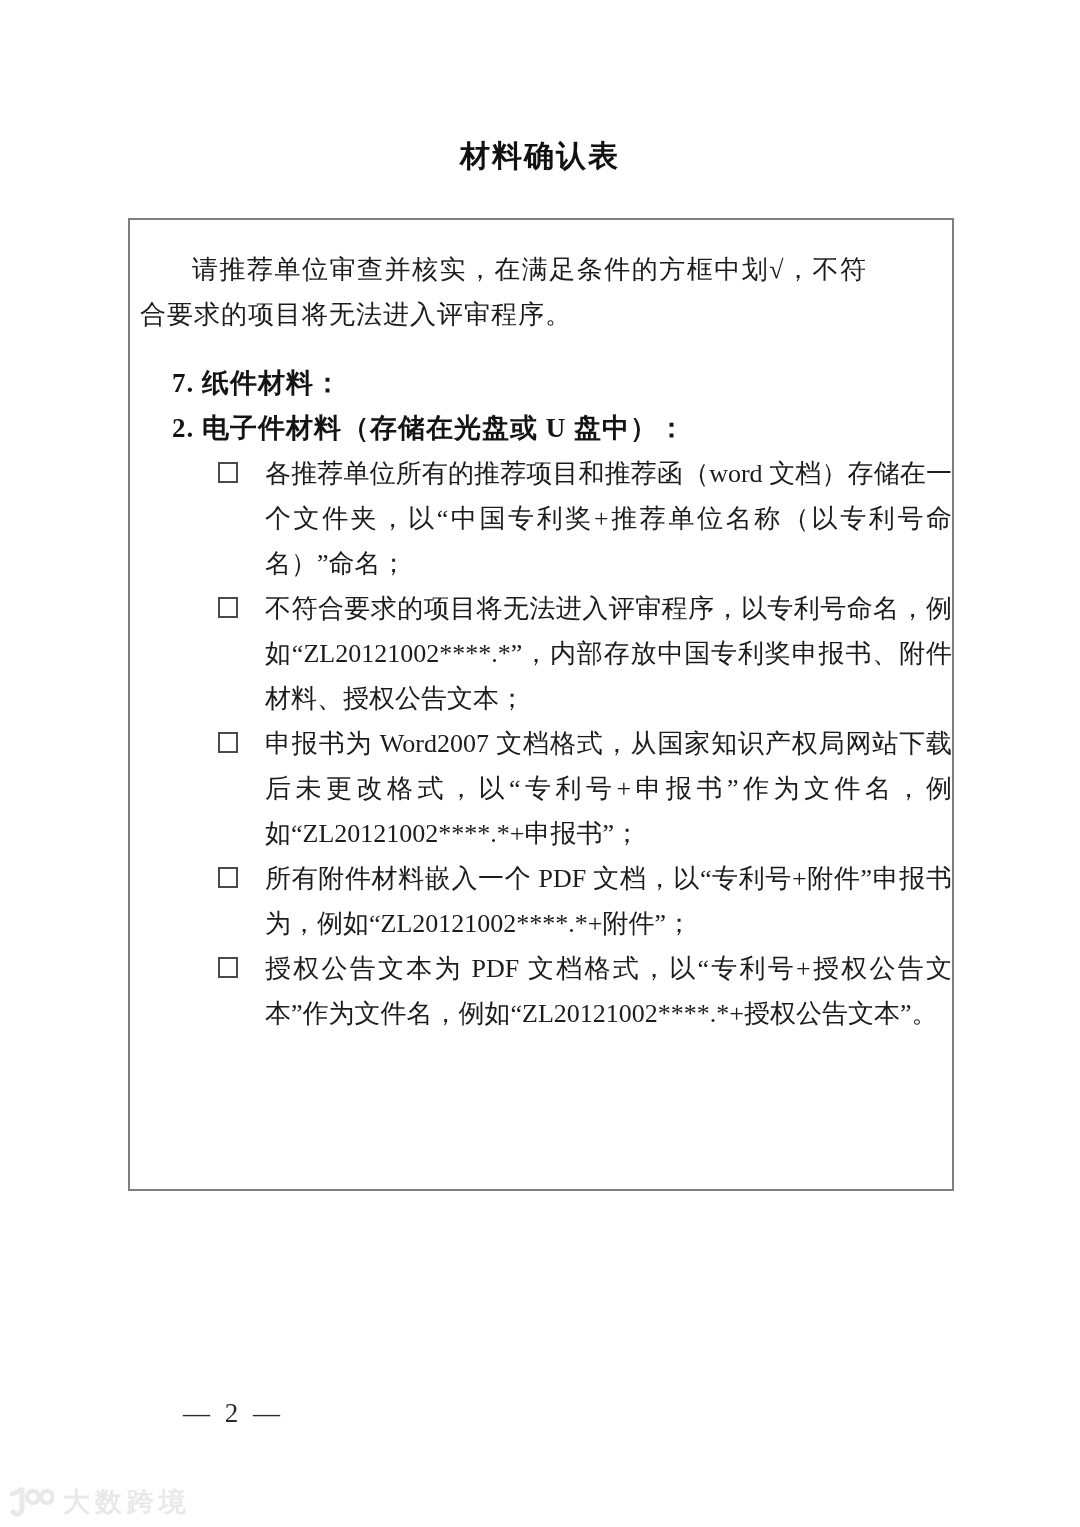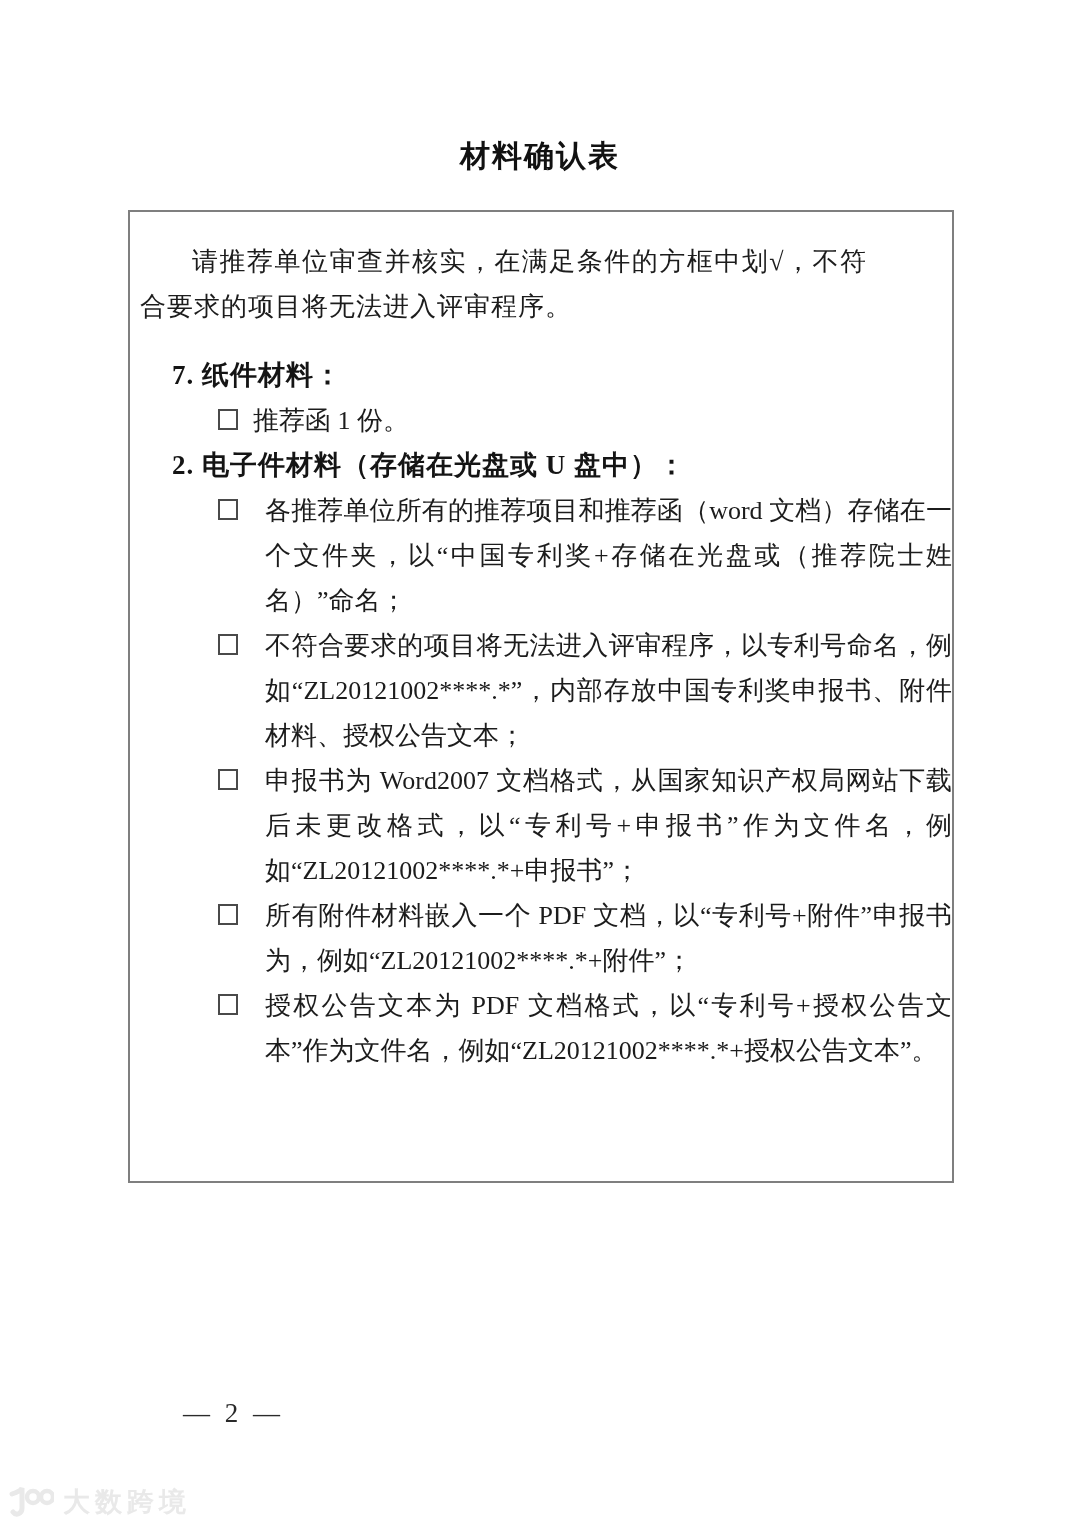--- a/index.html
+++ b/index.html
@@ -22,21 +22,21 @@
     font-family: "Liberation Sans", "DejaVu Sans", sans-serif;
     font-weight: bold;
     font-size: 30px;
     letter-spacing: 2px;
     color: #111111;
   }
 
   .confirm-box {
     position: absolute;
     left: 128px;
-    top: 210px;
+    top: 218px;
     width: 826px;
     height: 973px;
     border: 2px solid #7f7f7f;
     padding: 27px 0 0 10px;
     background: #ffffff;
   }
 
   .intro {
     font-size: 26px;
     line-height: 45px;
@@ -114,30 +114,26 @@
 <div>
 
   <h1 class="doc-title">材料确认表</h1>
 
   <div class="confirm-box">
 
     <p class="intro">请推荐单位审查并核实，在满足条件的方框中划√，不符合要求的项目将无法进入评审程序。</p>
 
     <div class="section-heading first">7. 纸件材料：</div>
 
-    <div class="check-item gap-sm">
-      <span class="checkbox"></span>
-      <span class="item-text">推荐函 1 份。</span>
-    </div>
 
     <div class="section-heading second">2. 电子件材料（存储在光盘或 U 盘中）：</div>
 
     <div class="check-item">
       <span class="checkbox"></span>
-      <span class="item-text">各推荐单位所有的推荐项目和推荐函（word 文档）存储在一个文件夹，以“中国专利奖+存储在光盘或（推荐院士姓名）”命名；</span>
+      <span class="item-text">各推荐单位所有的推荐项目和推荐函（word 文档）存储在一个文件夹，以“中国专利奖+推荐单位名称（以专利号命名）”命名；</span>
     </div>
 
     <div class="check-item">
       <span class="checkbox"></span>
       <span class="item-text">不符合要求的项目将无法进入评审程序，以专利号命名，例如“ZL20121002****.*”，内部存放中国专利奖申报书、附件材料、授权公告文本；</span>
     </div>
 
     <div class="check-item">
       <span class="checkbox"></span>
       <span class="item-text">申报书为 Word2007 文档格式，从国家知识产权局网站下载后未更改格式，以“专利号+申报书”作为文件名，例如“ZL20121002****.*+申报书”；</span>

